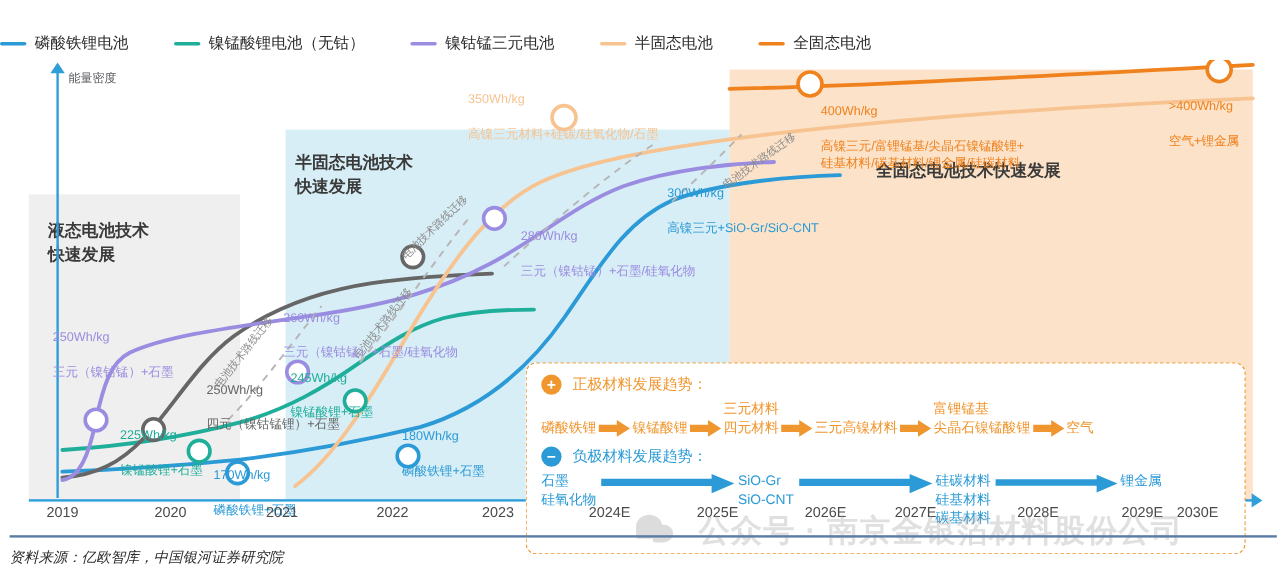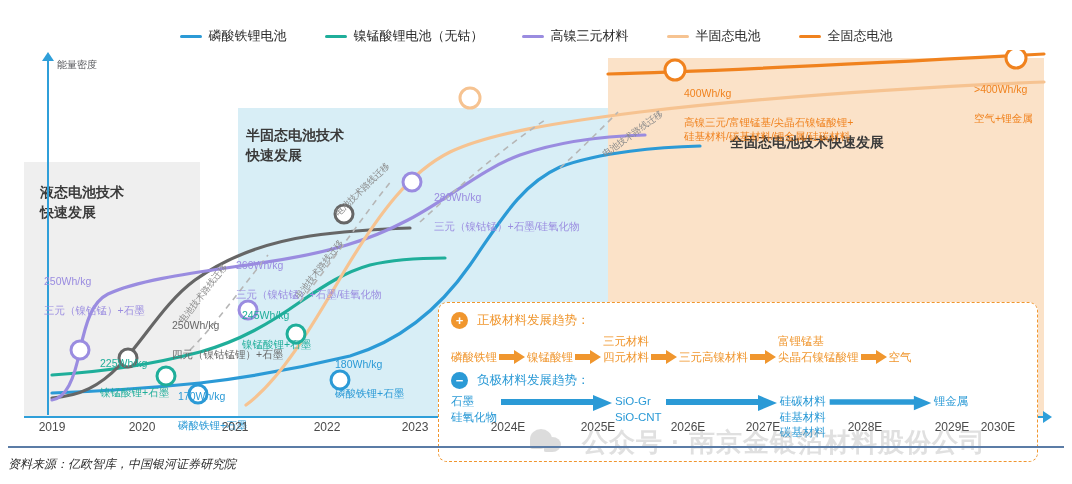--- a/index.html
+++ b/index.html
@@ -8,21 +8,21 @@
     background:#ffffff;
     font-family:"Liberation Sans","DejaVu Sans",sans-serif;
     overflow:hidden;
     position:relative;
   }
   #root{position:relative;width:1072px;height:484px;}
 
   
   .legend{
     position:absolute;left:0;top:26px;width:1072px;height:20px;
-    display:flex;justify-content:center;align-items:center;gap:38px;
+    display:flex;align-items:center;gap:38px;
   }
   .leg-item{display:flex;align-items:center;gap:7px;}
   .leg-line{width:22px;height:3px;border-radius:2px;display:block;}
   .leg-lbl{font-size:13px;color:#2b2b2b;white-space:nowrap;}
 
   
   .plot{position:absolute;left:0;top:50px;width:1072px;height:372px;}
 
   .band{position:absolute;top:0;bottom:0;}
   .band-liquid{left:24px;width:176px;top:112px;bottom:5px;background:#efefef;}
@@ -101,21 +101,21 @@
     <div class="leg-item">
       <span class="leg-line" style="background:#2b9ad6"></span>
       <span class="leg-lbl">磷酸铁锂电池</span>
     </div>
     <div class="leg-item">
       <span class="leg-line" style="background:#1fae9a"></span>
       <span class="leg-lbl">镍锰酸锂电池（无钴）</span>
     </div>
     <div class="leg-item">
       <span class="leg-line" style="background:#9a8ce0"></span>
-      <span class="leg-lbl">高镍三元材料</span>
+      <span class="leg-lbl">镍钴锰三元电池</span>
     </div>
     <div class="leg-item">
       <span class="leg-line" style="background:#f6c391"></span>
       <span class="leg-lbl">半固态电池</span>
     </div>
     <div class="leg-item">
       <span class="leg-line" style="background:#f0821e"></span>
       <span class="leg-lbl">全固态电池</span>
     </div>
   </div>
@@ -214,21 +214,29 @@
       <b>180Wh/kg</b><br>
       <b>磷酸铁锂+石墨</b>
     </div>
 
 
     <div class="cal" style="left:434px;top:126px;color:#9a8ce0">
       <b>280Wh/kg</b><br>
       <b>三元（镍钴锰）+石墨/硅氧化物</b>
     </div>
 
-
+    <div class="cal" style="left:556px;top:90px;color:#2b9ad6">
+      <b>300Wh/kg</b><br>
+      <b>高镍三元+SiO-Gr/SiO-CNT</b>
+    </div>
+
+    <div class="cal" style="left:390px;top:12px;color:#f6c391">
+      <b>350Wh/kg</b><br>
+      <b>高镍三元材料+硅碳/硅氧化物/石墨</b>
+    </div>
 
     <div class="cal" style="left:684px;top:22px;color:#f0821e">
       <b>400Wh/kg</b><br>
       <b>高镍三元/富锂锰基/尖晶石镍锰酸锂+
 硅基材料/碳基材料/锂金属/硅碳材料</b>
     </div>
 
     <div class="cal" style="left:974px;top:18px;color:#f0821e">
       <b>&gt;400Wh/kg</b><br>
       <b>空气+锂金属</b>

